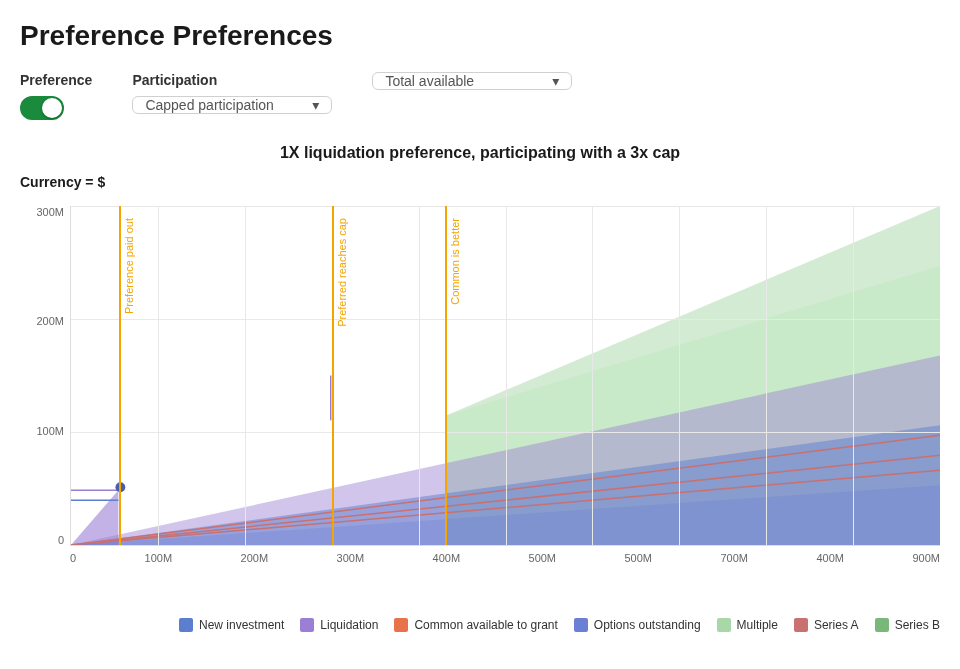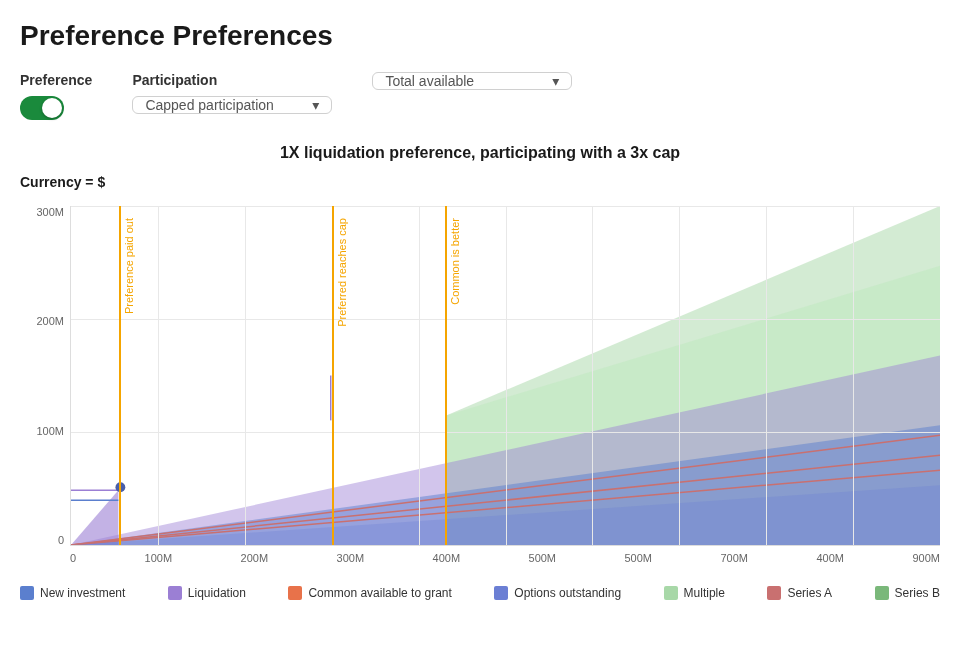--- a/index.html
+++ b/index.html
@@ -14,21 +14,21 @@
     .select-input { border: 1px solid #d0d0d0; border-radius: 6px; padding: 0 12px; font-size: 14px; color: #555; width: 200px; background: #fff; cursor: pointer; display: flex; align-items: center; justify-content: space-between; }
     .cap-input { width: 100px; }
     .chart-title { text-align: center; font-size: 16px; font-weight: 700; margin-bottom: 12px; }
     .chart-subtitle { text-align: left; font-size: 14px; font-weight: 700; margin-bottom: 16px; }
     .chart-container { position: relative; width: 100%; height: 380px; }
     .chart-area { position: absolute; left: 50px; top: 0; right: 0; bottom: 40px; background: #fff; border-left: 1px solid #ddd; border-bottom: 1px solid #ddd; overflow: hidden; }
     .y-axis { position: absolute; left: 0; top: 0; bottom: 40px; width: 50px; display: flex; flex-direction: column; justify-content: space-between; align-items: flex-end; padding-right: 6px; padding-top: 0; padding-bottom: 0; }
     .y-label { font-size: 11px; color: #666; }
     .x-axis { position: absolute; bottom: 0; left: 50px; right: 0; height: 40px; display: flex; justify-content: space-between; align-items: flex-start; padding-top: 6px; }
     .x-label { font-size: 11px; color: #666; text-align: center; }
-    .legend { display: flex; flex-wrap: wrap; gap: 16px; margin-top: 0; align-items: center; justify-content: space-between; }
+    .legend { display: flex; flex-wrap: wrap; gap: 16px; margin-top: 32px; align-items: center; justify-content: flex-end; }
     .legend-item { display: flex; align-items: center; gap: 6px; font-size: 12px; color: #333; }
     .legend-swatch { width: 14px; height: 14px; border-radius: 2px; }
     .grid-line-h { position: absolute; left: 0; right: 0; border-top: 1px solid #e8e8e8; }
     .grid-line-v { position: absolute; top: 0; bottom: 0; border-left: 1px solid #e8e8e8; }
   </style>
 </head>
 <body>
 
 <h1>Preference Preferences</h1>
 

